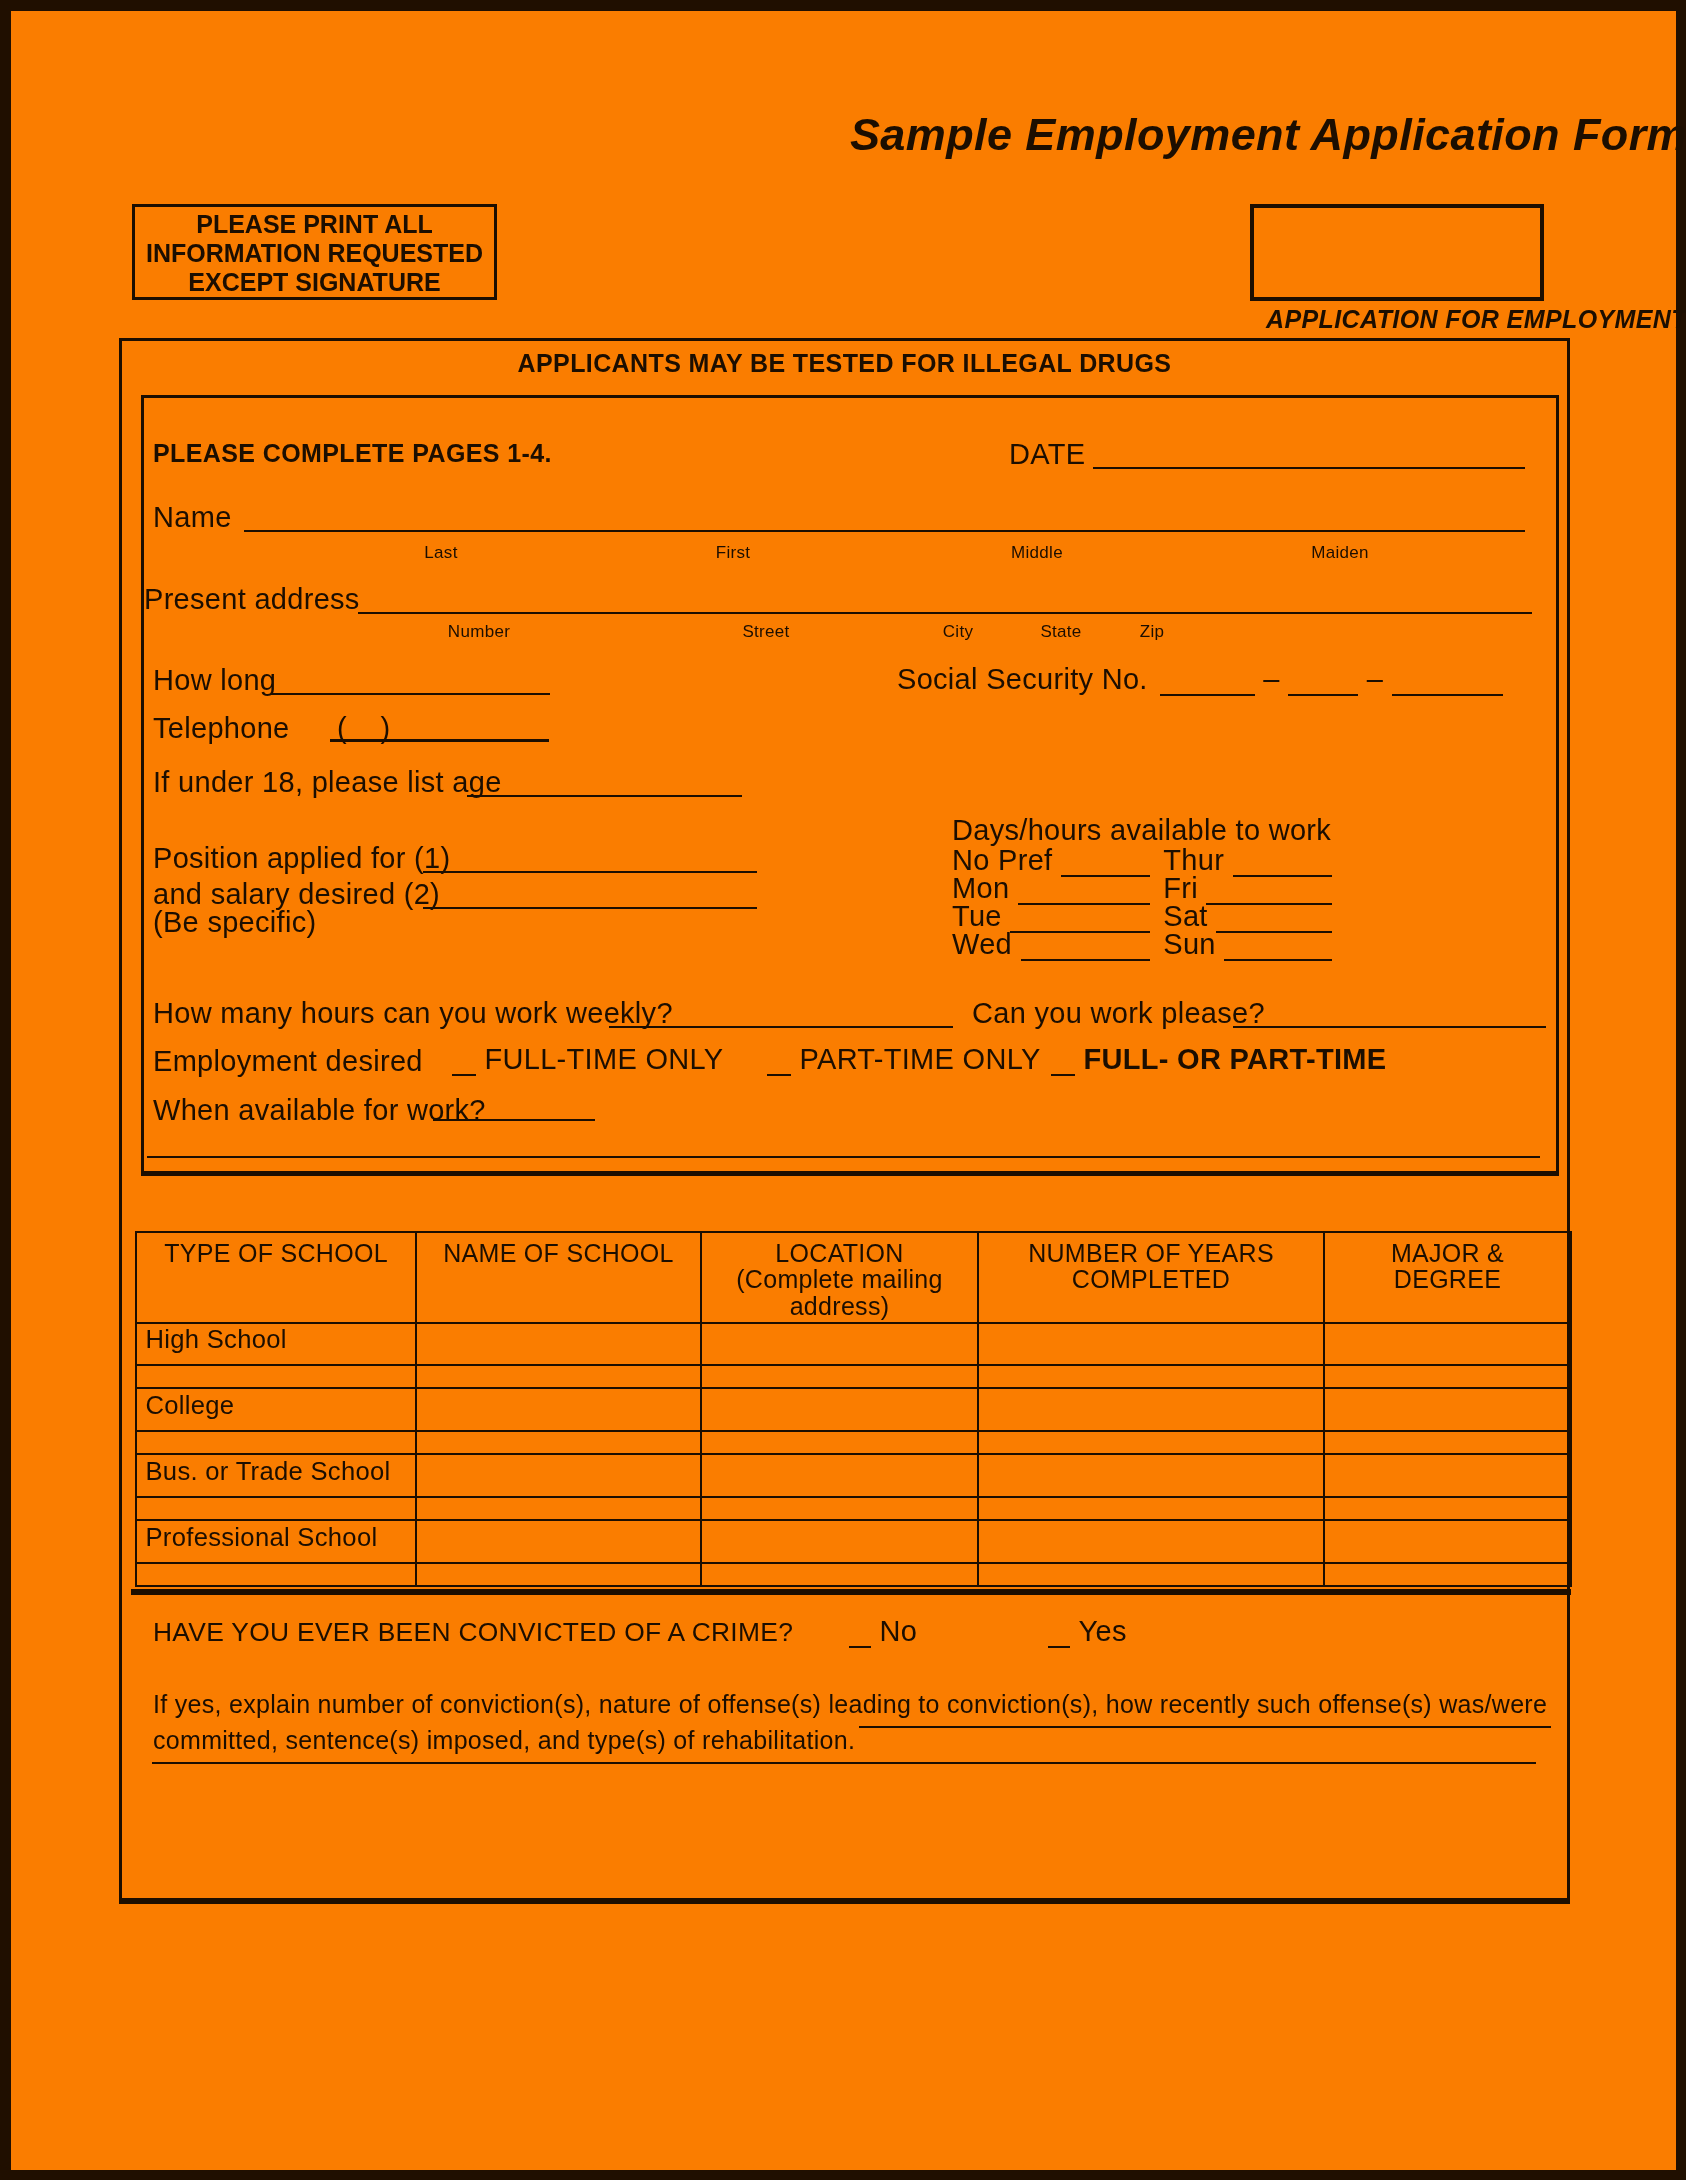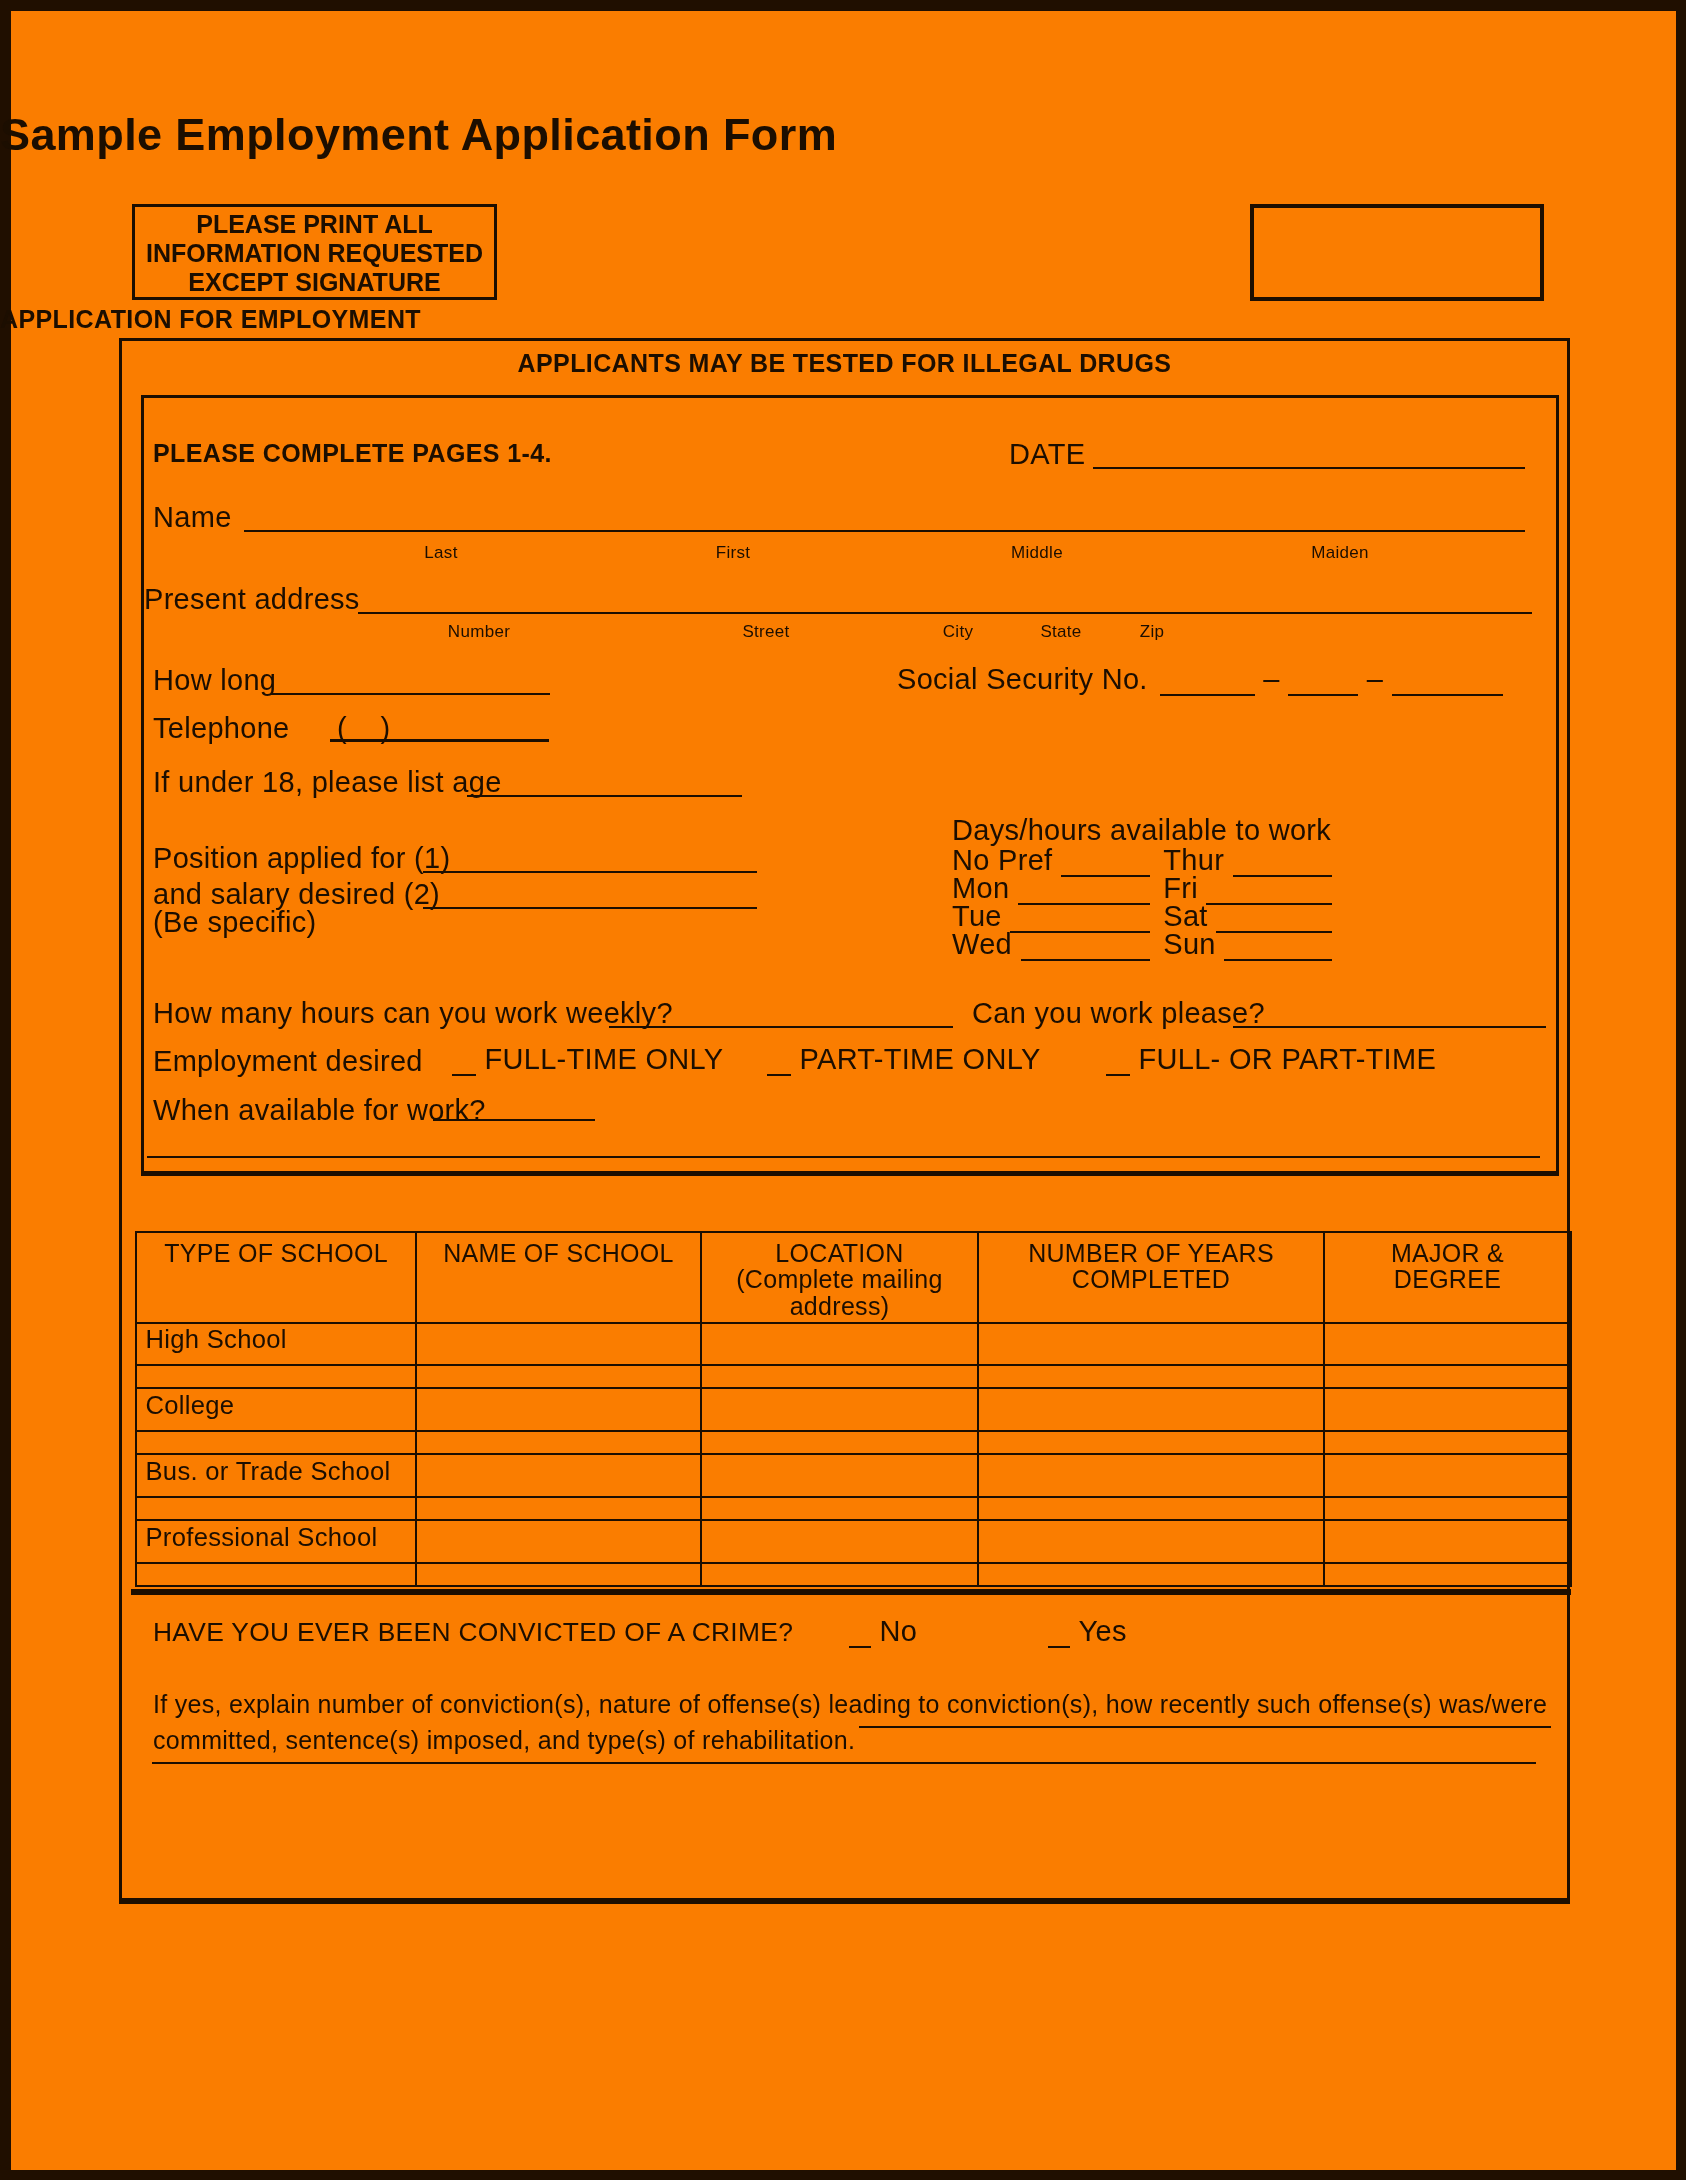--- a/index.html
+++ b/index.html
@@ -6,21 +6,21 @@
   html,body{margin:0;padding:0;}
   body{background:#3a2410;}
   .page{
     position:relative; width:1687px; height:2181px;
     background:var(--bg); color:var(--ink);
     font-family:"Liberation Sans", sans-serif;
     overflow:hidden;
   }
   .frame{position:absolute; inset:0; border:11px solid #200f00; pointer-events:none;}
   .abs{position:absolute;}
-  .ctr{left:0; right:0; text-align:left;}
+  .ctr{left:0; right:0; text-align:right;font-style:italic;}
   .b{font-weight:bold;}
   .t30{font-size:29px; letter-spacing:0.3px; line-height:1.15;}
   .t29{font-size:25px; letter-spacing:0.3px; line-height:1.35;margin-top:23px;}
   .cl{position:absolute; transform:translateX(-50%); font-size:17px; letter-spacing:0.3px;}
   .line{position:absolute; border-bottom:2.6px solid var(--ink); height:0;}
   .line.heavy{border-bottom-width:3.4px;}
   .rule{position:absolute; border-bottom:6px solid var(--ink); height:0;}
   .box{position:absolute; border:3.4px solid var(--ink); box-sizing:border-box;}
   .seg{display:inline-block; border-bottom:2.6px solid var(--ink); height:5.1px;}
   .blank{display:inline-block; border-bottom:2.6px solid var(--ink); height:5.1px; width:24px; margin-right:8.5px;}
@@ -156,21 +156,21 @@
 
   <div class="abs t30" style="left:153px; top:1045px;">Employment desired</div>
   <div class="abs flexrow" style="left:452px; top:1045px; height:31px;">
     <span class="blank"></span>
     <span class="t30">FULL-TIME ONLY</span>
   </div>
   <div class="abs flexrow" style="left:767px; top:1045px; height:31px;">
     <span class="blank"></span>
     <span class="t30">PART-TIME ONLY</span>
   </div>
-  <div class="abs flexrow" style="left:1106px; top:1045px; height:31px;">
+  <div class="abs flexrow" style="left:1051px; top:1045px; height:31px;font-weight:bold;">
     <span class="blank"></span>
     <span class="t30">FULL- OR PART-TIME</span>
   </div>
 
   <div class="abs t30" style="left:153px; top:1094px;">When available for work?</div>
   <div class="line" style="left:433px; top:1119px; width:162px;"></div>
 
   <div class="line" style="left:147px; top:1156px; width:1393px;"></div>
 
   <div class="edu">

